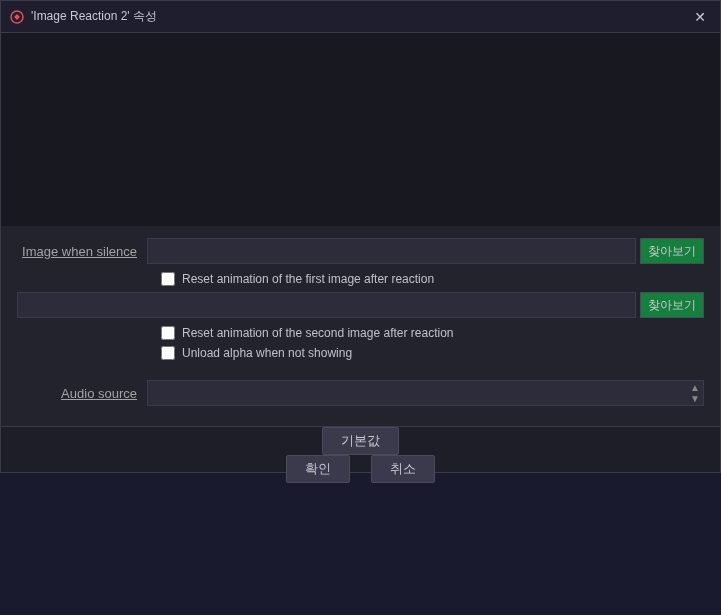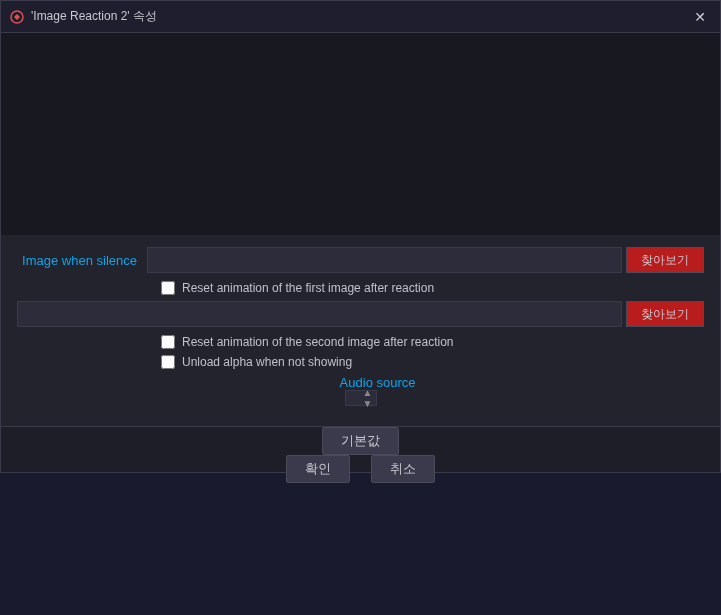--- a/index.html
+++ b/index.html
@@ -74,39 +74,40 @@
       display: flex;
       align-items: center;
       margin-bottom: 8px;
     }
 
     .form-label {
       width: 130px;
       text-align: right;
       padding-right: 10px;
       font-size: 13px;
-      color: #0ea5e9;
-      flex-shrink: 0;
+      color: #a3a3a3;
+      flex-shrink: 0;
+      text-decoration: underline;
     }
 
     .form-input {
       flex: 1;
       height: 26px;
       background: #2c2c3a;
       border: 1px solid #3a3a4a;
       color: #d0d0d0;
       padding: 0 6px;
       font-size: 12px;
       outline: none;
     }
 
     .browse-btn {
       height: 26px;
-      padding: 0 14px;
-      background: #b91c1c;
+      padding: 0 7px;
+      background: #15803d;
       border: 1px solid #4a4a5a;
       color: #c8c8d0;
       font-size: 12px;
       cursor: pointer;
       margin-left: 4px;
       white-space: nowrap;
     }
 
     .checkbox-row {
       display: flex;
@@ -247,21 +248,21 @@
       <input type="checkbox" style="">
       <span class="checkbox-label">Reset animation of the second image after reaction</span>
     </div>
 
     <div class="checkbox-row">
       <input type="checkbox" style="">
       <span class="checkbox-label">Unload alpha when not showing</span>
     </div>
 
 
-    <div class="form-row" style="margin-top:6px;flex-direction:column;">
+    <div class="form-row" style="margin-top:20px;">
       <label class="form-label">Audio source</label>
       <div class="select-input-wrap">
         <select class="select-input">
           <option value=""></option>
         </select>
         <div class="select-arrow">
           <span>▲</span>
           <span>▼</span>
         </div>
       </div>

